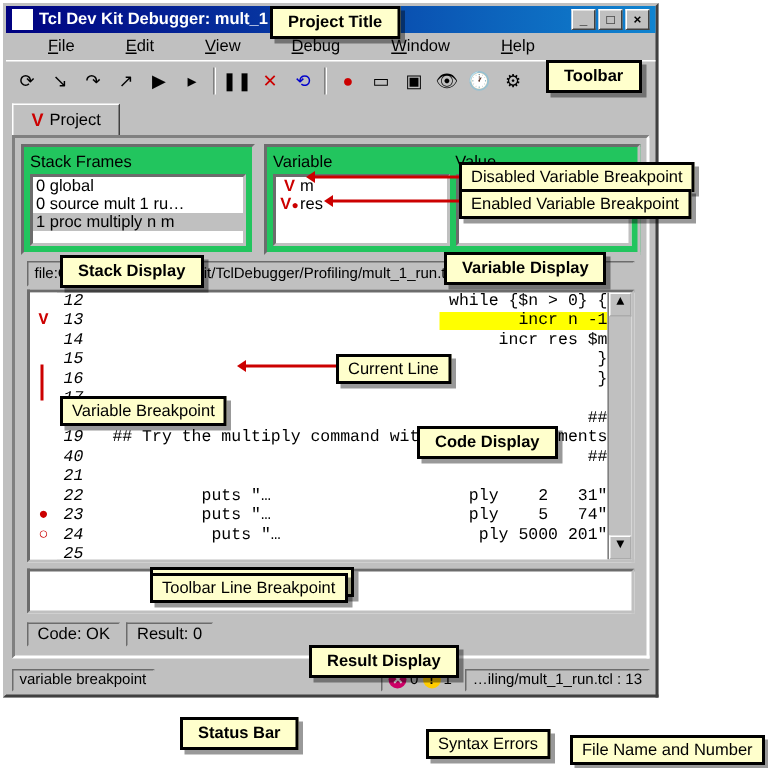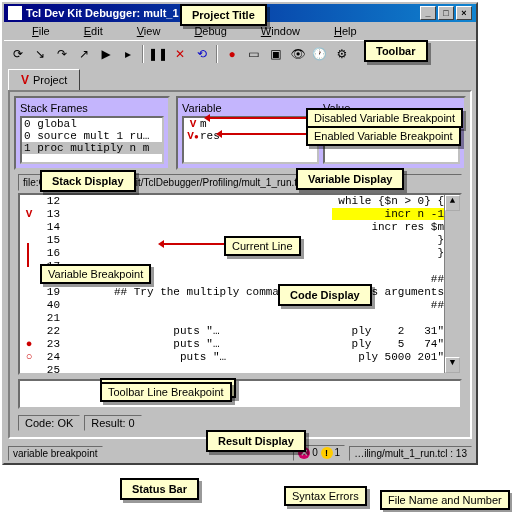--- a/index.html
+++ b/index.html
@@ -1,51 +1,51 @@
 <!DOCTYPE html>
 <html><head>
 <meta charset="utf-8">
 <style>
 * { box-sizing: border-box; margin: 0; padding: 0; }
 body { font-family: "MS Sans Serif", Tahoma, sans-serif; font-size: 11px; background: #fff; width: 512px; height: 512px; position: relative; overflow: hidden; }
-.window { width: 476px; border: 2px solid #c0c0c0; border-right-color: #404040; border-bottom-color: #404040; background: #c0c0c0; position: relative; margin: 2px; }
+.window { width: 437px; border: 2px solid #c0c0c0; border-right-color: #404040; border-bottom-color: #404040; background: #c0c0c0; position: relative; margin: 2px; }
 .titlebar { background: linear-gradient(to right, #000080, #1084d0); color: #fff; padding: 2px 4px; display: flex; align-items: center; height: 18px; font-weight: bold; font-size: 11px; }
 .title-icon { width: 14px; height: 14px; background: #fff; margin-right: 4px; display: inline-block; }
 .title-text { flex: 1; }
 .win-btns { display: flex; gap: 2px; }
 .win-btn { width: 16px; height: 14px; background: #c0c0c0; border: 1px solid #fff; border-right-color: #404040; border-bottom-color: #404040; font-size: 9px; text-align: center; line-height: 12px; font-family: Arial; font-weight: bold; color: #000; }
 .menubar { display: flex; padding: 1px 2px; font-size: 11px; }
 .menu-item { padding: 2px 8px; cursor: default; margin-left: 18px; }
 .menu-item u { text-decoration: underline; }
 .toolbar { display: flex; align-items: center; padding: 3px 4px; gap: 2px; border-top: 1px solid #fff; }
 .tb-btn { width: 20px; height: 20px; border: 1px solid #c0c0c0; display: flex; align-items: center; justify-content: center; font-size: 12px; }
 .tb-sep { width: 2px; height: 18px; border-left: 1px solid #808080; border-right: 1px solid #fff; margin: 0 2px; }
 .callout { position: absolute; background: #ffffcc; border: 2px solid #000; padding: 3px 10px; font-size: 11px; font-weight: bold; box-shadow: 3px 3px 0 rgba(0,0,0,0.4); z-index: 100; white-space: nowrap; }
 .callout.sm { font-weight: normal; font-size: 11px; padding: 2px 6px; }
 .tab-strip { display: flex; padding: 2px 4px 0 4px; }
 .tab { background: #c0c0c0; border: 1px solid #fff; border-bottom: none; border-right-color: #404040; padding: 3px 12px; font-size: 11px; display: flex; align-items: center; gap: 4px; }
 .tab-icon { color: #cc0000; font-weight: bold; font-size: 12px; }
 .content { border: 2px solid #808080; border-right-color: #fff; border-bottom-color: #fff; margin: 0 4px 4px 4px; padding: 4px; background: #c0c0c0; }
 .panes { display: flex; gap: 6px; margin-bottom: 4px; }
-.pane { border: 2px inset #c0c0c0; background: #c4b5fd; padding: 4px; }
+.pane { border: 2px inset #c0c0c0; background: #22c55e; padding: 4px; }
 .pane.left { width: 156px; }
 .pane.right { flex: 1; display: flex; gap: 4px; }
 .pane-label { font-size: 11px; margin-bottom: 2px; }
-.listbox { background: #fff; border: 2px inset #c0c0c0; font-family: Liberation Mono, monospace; font-size: 11px; height: 48px; overflow: hidden; }
+.listbox { background: #fff; border: 2px inset #c0c0c0; font-family: Liberation Sans, sans-serif; font-size: 11px; height: 48px; overflow: hidden; }
 .listbox div { padding: 0 2px; white-space: nowrap; }
 .listbox .sel { background: #c0c0c0; }
 .half { flex: 1; }
 .var-row { display: flex; align-items: center; }
 .var-icon { width: 14px; display: inline-block; text-align: center; }
 .v-red { color: #cc0000; font-weight: bold; }
 .filebar { font-size: 10px; padding: 2px 4px; border: 1px inset #c0c0c0; margin: 2px 4px; background: #c0c0c0; }
 .code-area { background: #fff; border: 2px inset #c0c0c0; margin: 2px 4px; height: 182px; font-family: "Courier New", monospace; font-size: 11px; position: relative; overflow: hidden; display: flex; }
 .gutter { width: 18px; background: #fff; }
 .gut-icon { height: 13px; text-align: center; font-size: 11px; line-height: 13px; }
-.lineno { width: 26px; text-align: right; color: #000; padding-right: 4px; }
+.lineno { width: 26px; text-align: center; color: #000; padding-right: 4px; font-style: italic; }
 .lineno div { height: 13px; }
 .codecol { flex: 1; text-align: right; }
 .codecol div { height: 13px; white-space: pre; }
 .hl-line { background: #ffff00; display: inline; }
 .scrollbar { width: 16px; background: #c0c0c0; border-left: 1px solid #808080; display:flex; flex-direction:column; justify-content:space-between; }
 .sb-btn { height: 16px; background: #c0c0c0; border: 1px outset #fff; font-size: 9px; text-align: center; }
 .result-area { border: 2px inset #c0c0c0; margin: 4px; height: 30px; background: #fff; }
 .status-row { display: flex; gap: 4px; padding: 2px 4px; font-size: 11px; }
 .status-cell { border: 1px inset #c0c0c0; padding: 1px 6px; }
 .status2 { display: flex; gap: 4px; padding: 2px 4px; font-size: 10px; align-items: center; }

